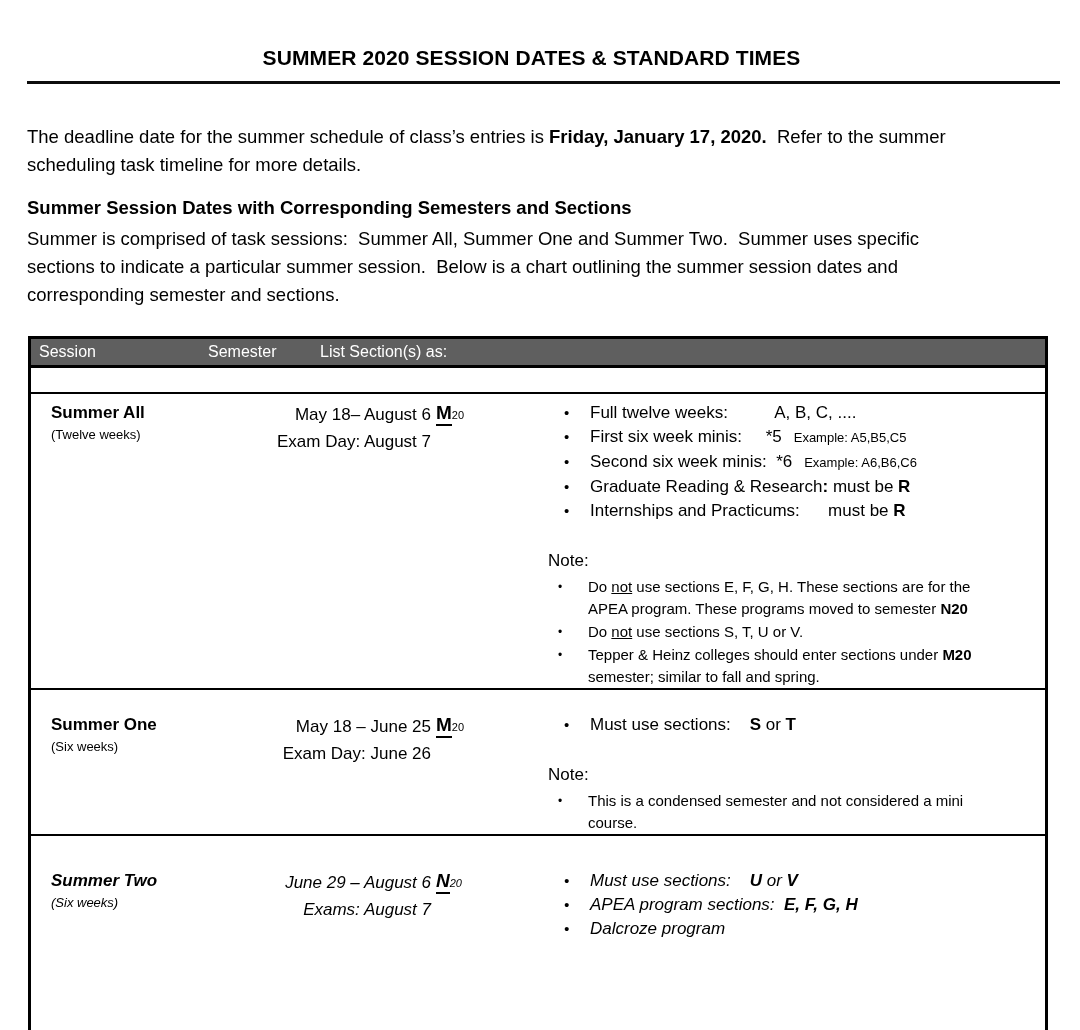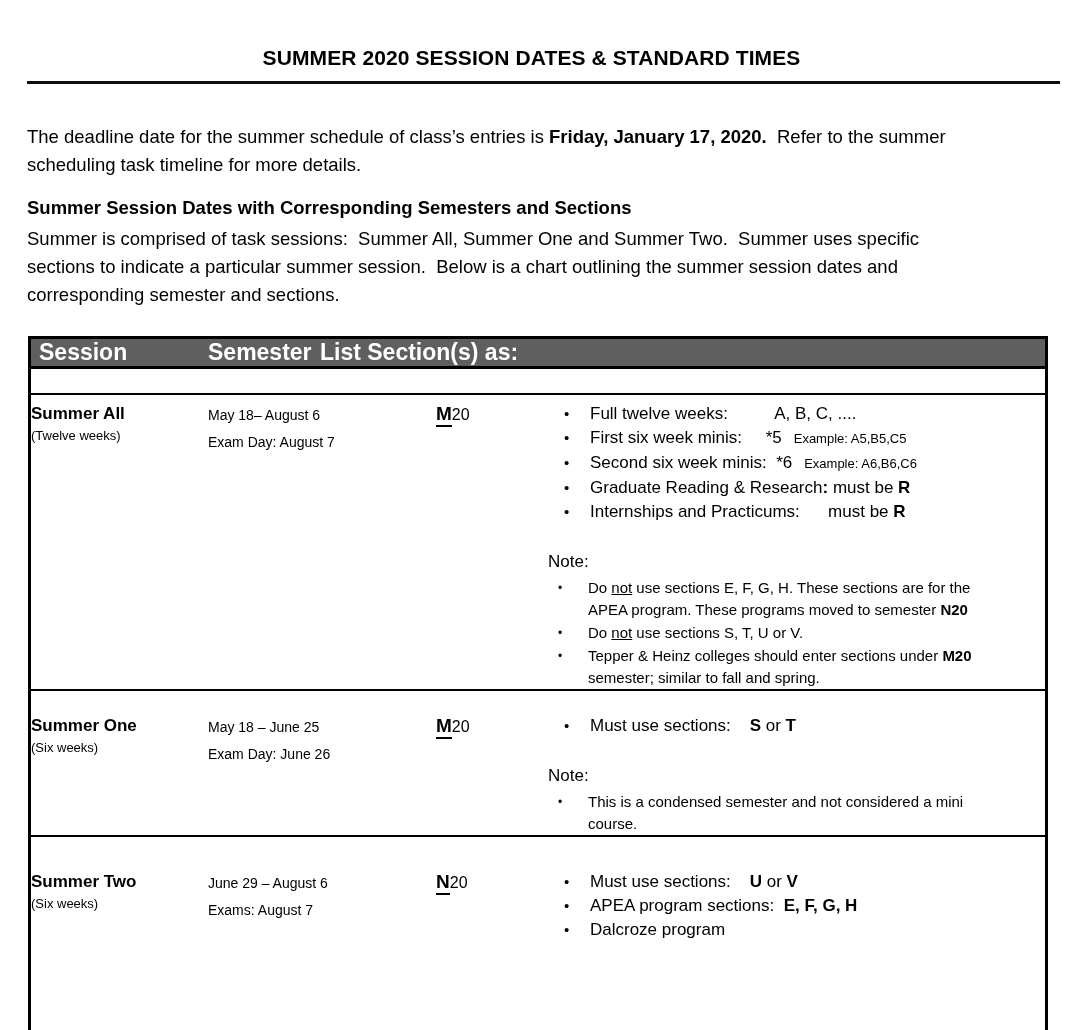--- a/index.html
+++ b/index.html
@@ -49,49 +49,49 @@
     border-bottom: none;
     display: flex; flex-direction: column;
     overflow: hidden;
     background: #fff;
   }
   .thead {
     flex: 0 0 29px;
     background: #5f5f5f;
     border-bottom: 3px solid #000;
     display: flex; align-items: center;
-    color: #ffffff; font-weight: 700; font-size: 23px;
+    color: #ffffff; font-weight: 400; font-size: 16px;
   }
   .h1 { flex: 0 0 172px; padding-left: 8px; }
   .h2 { flex: 0 0 228px; padding-left: 5px; }
   .h3 { flex: 0 0 112px; padding-left: 5px; }
   .h4 { flex: 1;         padding-left: 5px; }
   .spacer-row {
     flex: 0 0 26px;
     border-bottom: 2px solid #000;
     background: #fff;
   }
   .trow { display: flex; border-bottom: 2px solid #000; }
-  .trow:last-child { border-bottom: none; flex: 1; }
+  .trow:last-child { border-bottom: none; flex: 1; font-style: italic; }
   .trow0 { flex: 0 0 334px; }
   .trow1 { flex: 0 0 173px; }
   .trow0 > div { padding-top: 7px; }
   .trow1 > div { padding-top: 23px; }
   .trow2 > div { padding-top: 33px; }
-  .c1 { flex: 0 0 172px; padding-left: 0; }
+  .c1 { flex: 0 0 172px; padding-left: 20px; }
   .c2 { flex: 0 0 228px; padding-left: 5px; }
   .c3 { flex: 0 0 112px; padding-left: 5px; }
   .c4 { flex: 1; padding-left: 5px; padding-right: 6px; }
 
   .sname { font-size: 17px; font-weight: 700; line-height: 24px; }
   .ssub  { font-size: 13px; line-height: 20px; }
-  .dline { font-size: 14px; line-height: 27px; }
+  .dline { font-size: 17px; line-height: 27px; text-align: right; }
   .sem   { font-size: 17.5px; line-height: 24px; }
   .sem-p { font-size: 19px; font-weight: 700; border-bottom: 2.5px solid #000; padding-bottom: 1px; }
-  .sem-s { font-size: 16px; }
+  .sem-s { font-size: 11px; }
 
   .bline { display: flex; font-size: 17px; line-height: 24px; }
   .bline .dot { flex: 0 0 26px; margin-left: 16px; font-size: 15px; }
   .btxt { flex: 1; white-space: pre-wrap; }
 
   .note-block { margin-top: 26px; }
   .nlabel { font-size: 17px; line-height: 24px; margin-bottom: 3px; }
   .nline { display: flex; font-size: 15px; line-height: 22px; margin-top: 1px; }
   .nline .dot { flex: 0 0 30px; margin-left: 10px; font-size: 12px; }
 </style>

